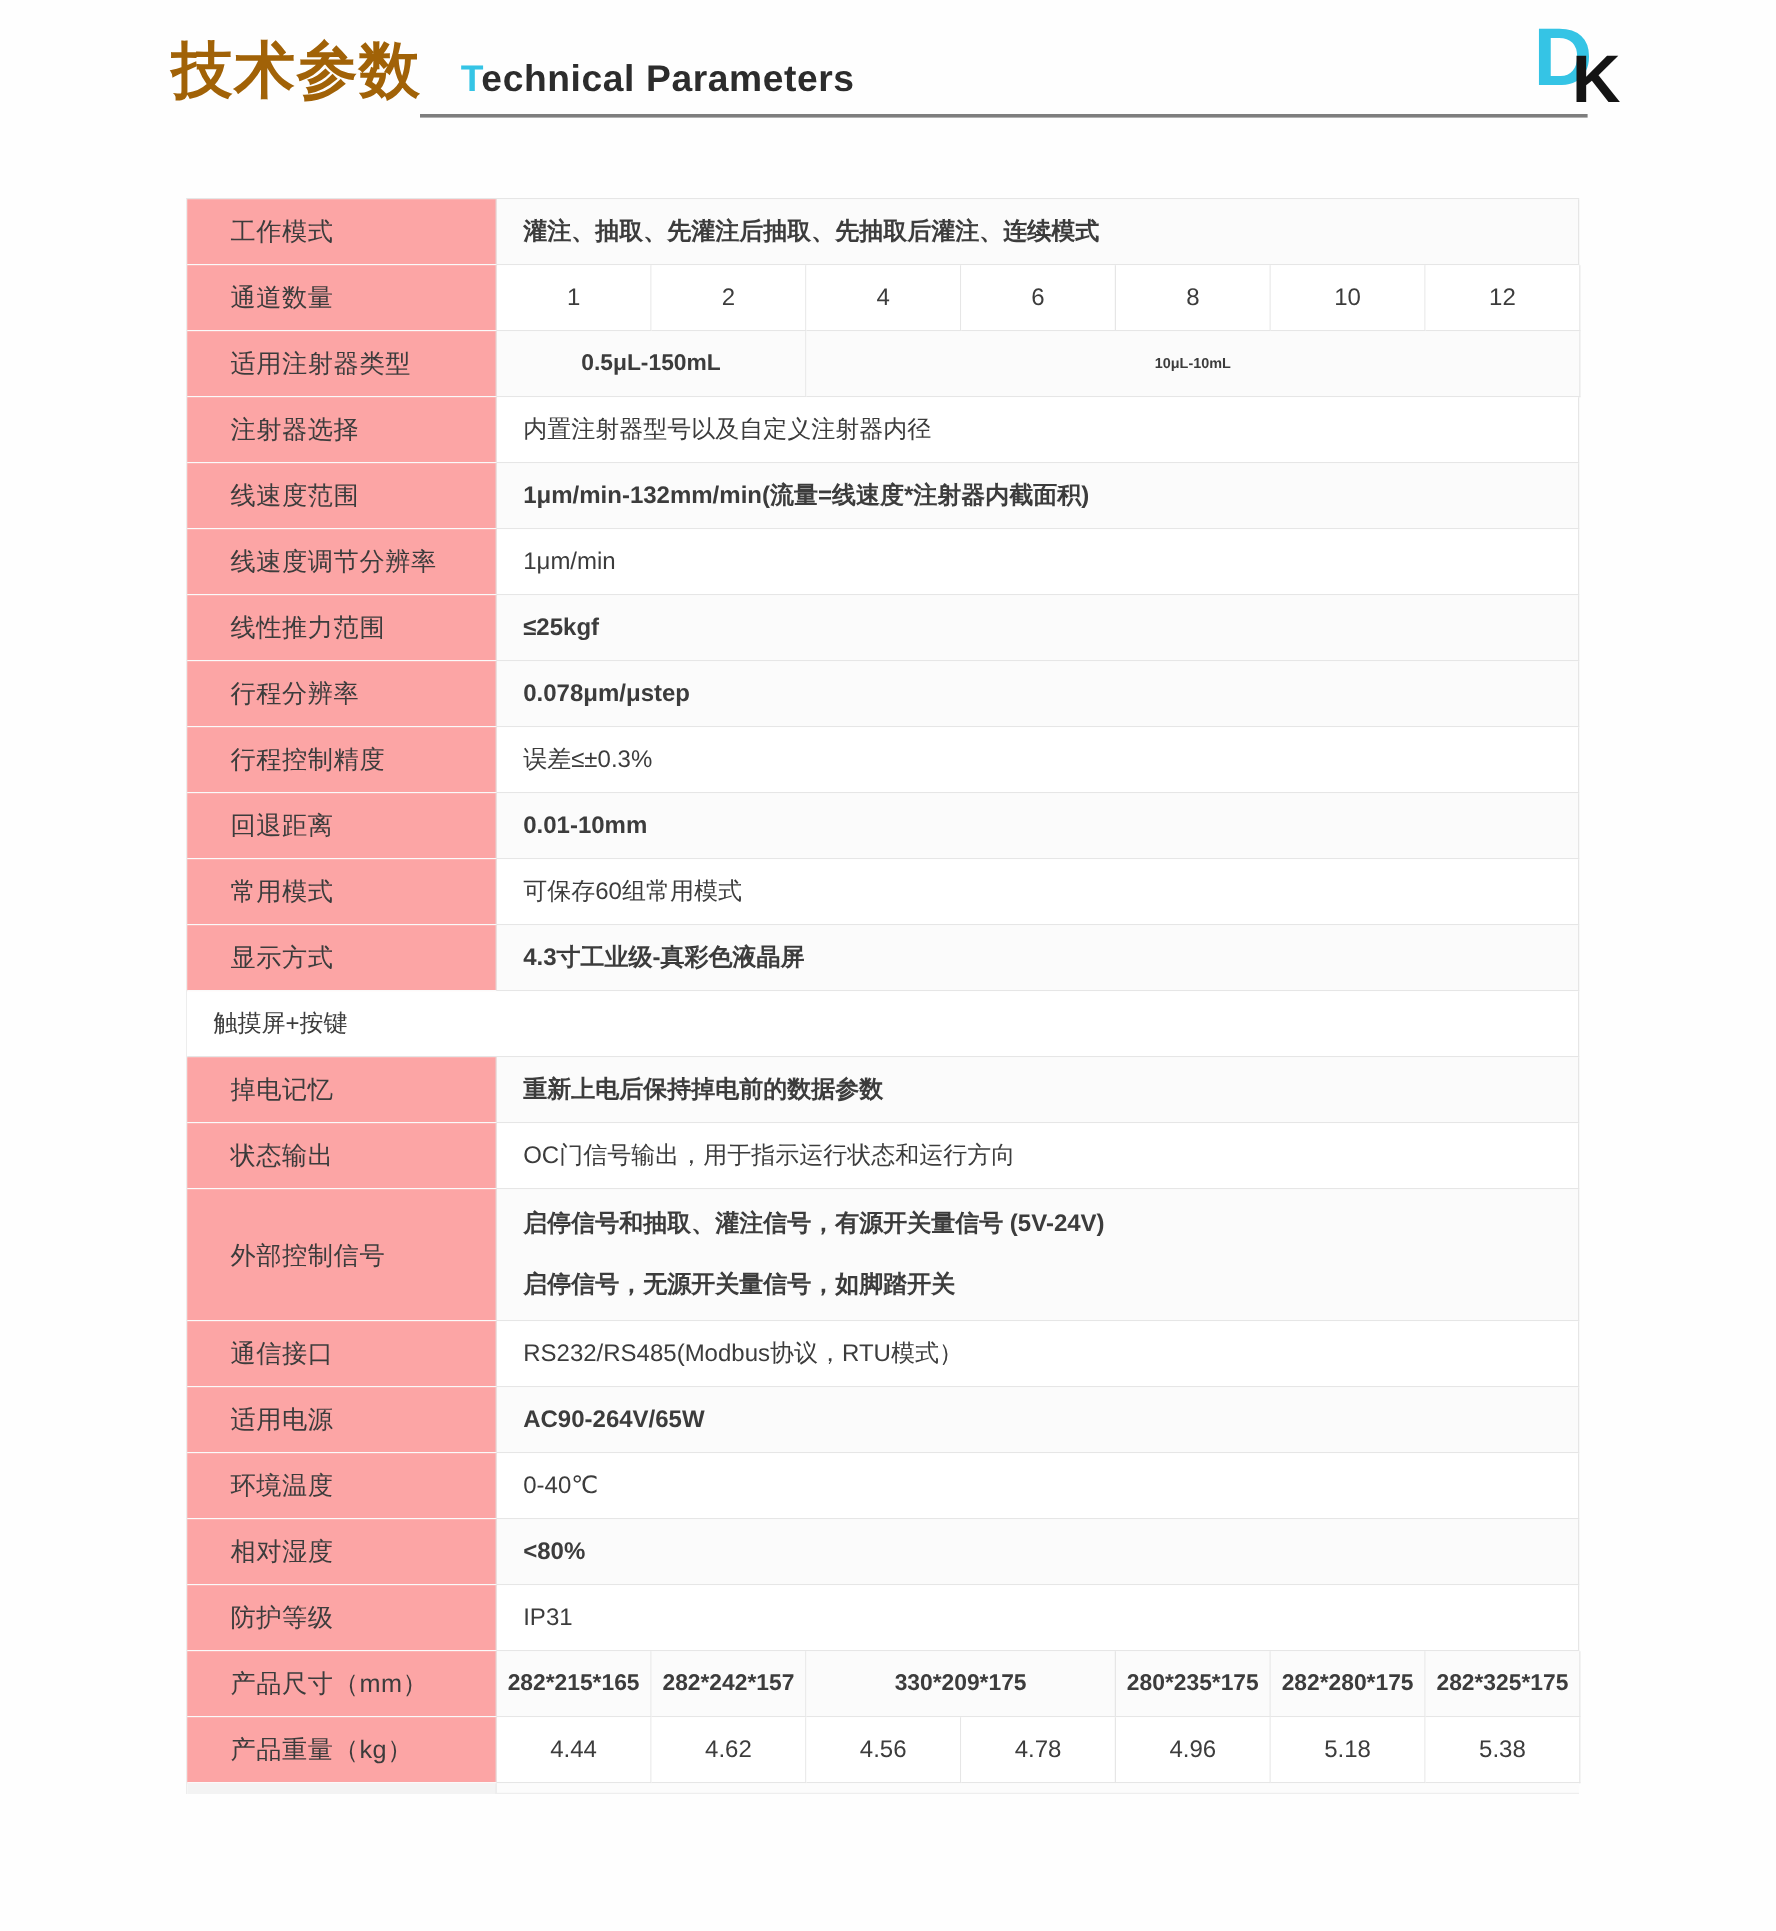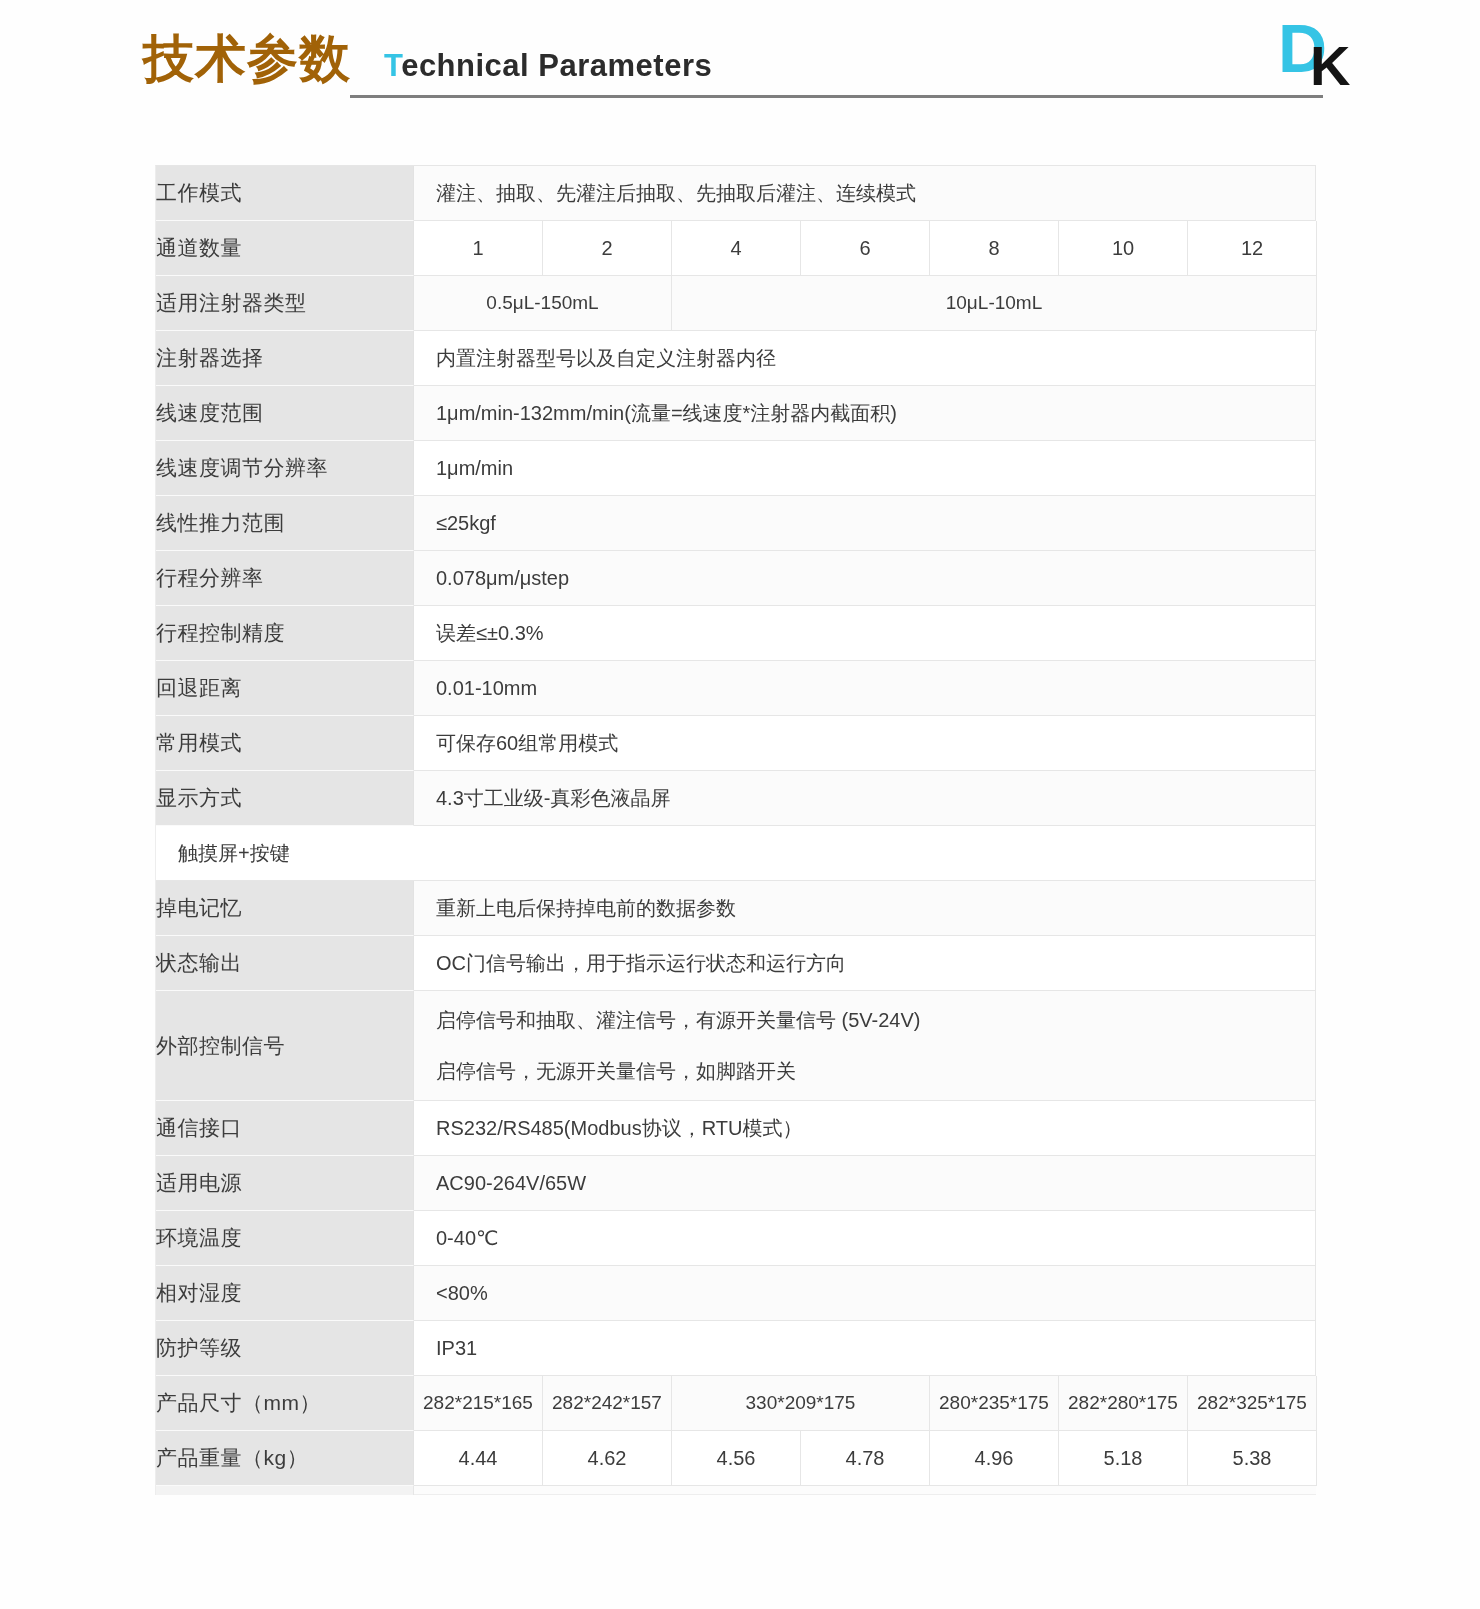--- a/index.html
+++ b/index.html
@@ -31,35 +31,35 @@
   
   .spec-table {
     position:absolute; left:155px; top:165px; width:1161px;
     border-top:1px solid #e6e6e6; border-left:1px solid #ededed;
     box-sizing:border-box; background:#fff;
   }
   .t-row { display:flex; height:55px; box-sizing:border-box; }
   .t-row.tall { height:110px; }
   .t-label {
     flex:0 0 258px; box-sizing:border-box;
-    background:#e5e5e5;
+    background:#fca5a5;
     border-right:1px solid #e2e2e2; border-bottom:1px solid #fafafa;
-    display:flex; align-items:center; 
+    display:flex; align-items:center; padding-left:36px;
     font-size:21px; color:#3c3c3c; letter-spacing:0.5px; white-space:nowrap;
   }
   .t-cell {
     box-sizing:border-box; background:#ffffff;
     border-right:1px solid #e6e6e6; border-bottom:1px solid #e6e6e6;
     display:flex; flex-direction:column; justify-content:center;
     font-size:20px; color:#3c3c3c;
   }
   .t-cell.center { align-items:center; text-align:center; }
   .t-cell.full  { flex:1 1 auto; align-items:flex-start; padding-left:22px; padding-right:12px; }
   .t-row.tall .t-cell.full { gap:26px; }
-  .t-row.shade .t-cell { background:#fbfbfb; }
+  .t-row.shade .t-cell { background:#fbfbfb;font-weight:bold; }
   .t-line { line-height:1.25; }
 
   
   .t-sliver { display:flex; height:9px; overflow:hidden; }
   .t-sliver .s-label { width:258px; background:#f3f3f3; border-right:1px solid #e6e6e6; box-sizing:border-box; }
   .t-sliver .s-rest  { flex:1; background:#fcfcfc; border-bottom:1px solid #eeeeee; box-sizing:border-box; }
 </style>
 </head>
 <body>
 
@@ -90,21 +90,21 @@
         <div class="t-cell center" style="flex: 0 0 129px;">2</div>
         <div class="t-cell center" style="flex: 0 0 129px;">4</div>
         <div class="t-cell center" style="flex: 0 0 129px;">6</div>
         <div class="t-cell center" style="flex: 0 0 129px;">8</div>
         <div class="t-cell center" style="flex: 0 0 129px;">10</div>
         <div class="t-cell center" style="flex: 0 0 129px;">12</div>
       </div>
       <div class="t-row shade">
         <div class="t-label">适用注射器类型</div>
         <div class="t-cell center" style="flex: 0 0 258px; font-size: 19px;">0.5μL-150mL</div>
-        <div class="t-cell center" style="flex: 0 0 645px; font-size: 19px;">10μL-10mL</div>
+        <div class="t-cell center" style="flex: 0 0 645px; font-size: 12px;">10μL-10mL</div>
       </div>
       <div class="t-row">
         <div class="t-label">注射器选择</div>
         <div class="t-cell full">
           <div class="t-line">内置注射器型号以及自定义注射器内径</div>
         </div>
       </div>
       <div class="t-row shade">
         <div class="t-label">线速度范围</div>
         <div class="t-cell full">

